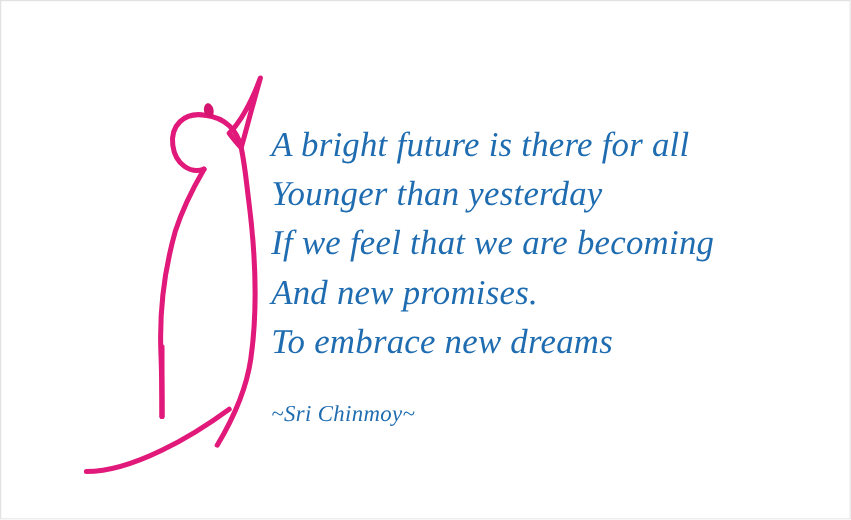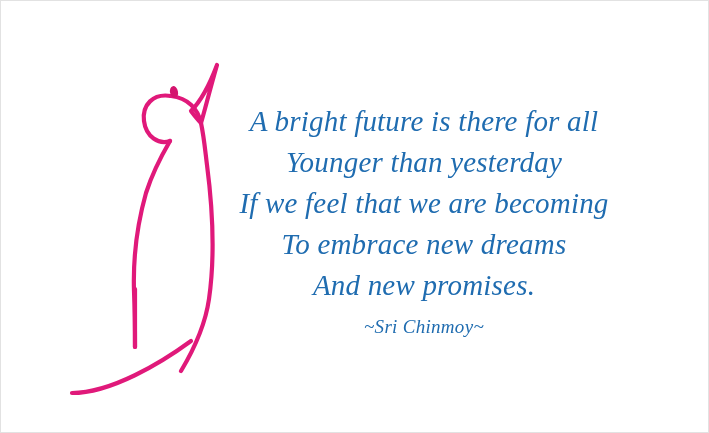--- a/index.html
+++ b/index.html
@@ -20,36 +20,36 @@
   }
   #bird-art {
     position: absolute;
     left: 40px;
     top: 40px;
     width: 200px;
     height: 370px;
   }
   #poem-block {
     position: absolute;
-    left: 213px;
+    left: 225px;
     top: 100px;
     width: 420px;
-    text-align: center;
+    text-align: left;
   }
   .poem-line {
     font-family: "Liberation Serif", "DejaVu Serif", serif;
     font-style: italic;
     font-size: 29px;
     line-height: 41px;
     color: #1f6cb0;
     white-space: nowrap;
     letter-spacing: 0.2px;
   }
   #attribution {
-    margin-top: 10px;
+    margin-top: 29px;
     font-family: "Liberation Serif", "DejaVu Serif", serif;
     font-style: italic;
     font-size: 19px;
     color: #1f6cb0;
     letter-spacing: 0.3px;
   }
 </style>
 </head>
 <body>
 
@@ -85,18 +85,18 @@
       </g>
 
       <ellipse cx="133" cy="51" rx="4" ry="6" transform="rotate(-12 133 51)" fill="#d4146e" stroke="none"></ellipse>
     </svg>
   </div>
 
   <div id="poem-block">
     <div class="poem-line">A bright future is there for all</div>
     <div class="poem-line">Younger than yesterday</div>
     <div class="poem-line">If we feel that we are becoming</div>
+    <div class="poem-line">And new promises.</div>
     <div class="poem-line">To embrace new dreams</div>
-    <div class="poem-line">And new promises.</div>
     <div id="attribution">~Sri Chinmoy~</div>
   </div>
 
 </div>
 
 </body></html>

